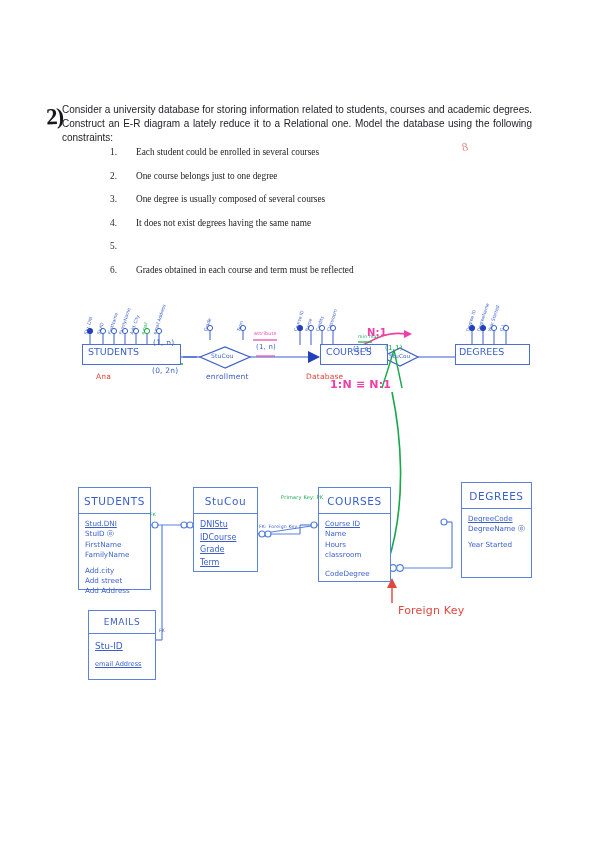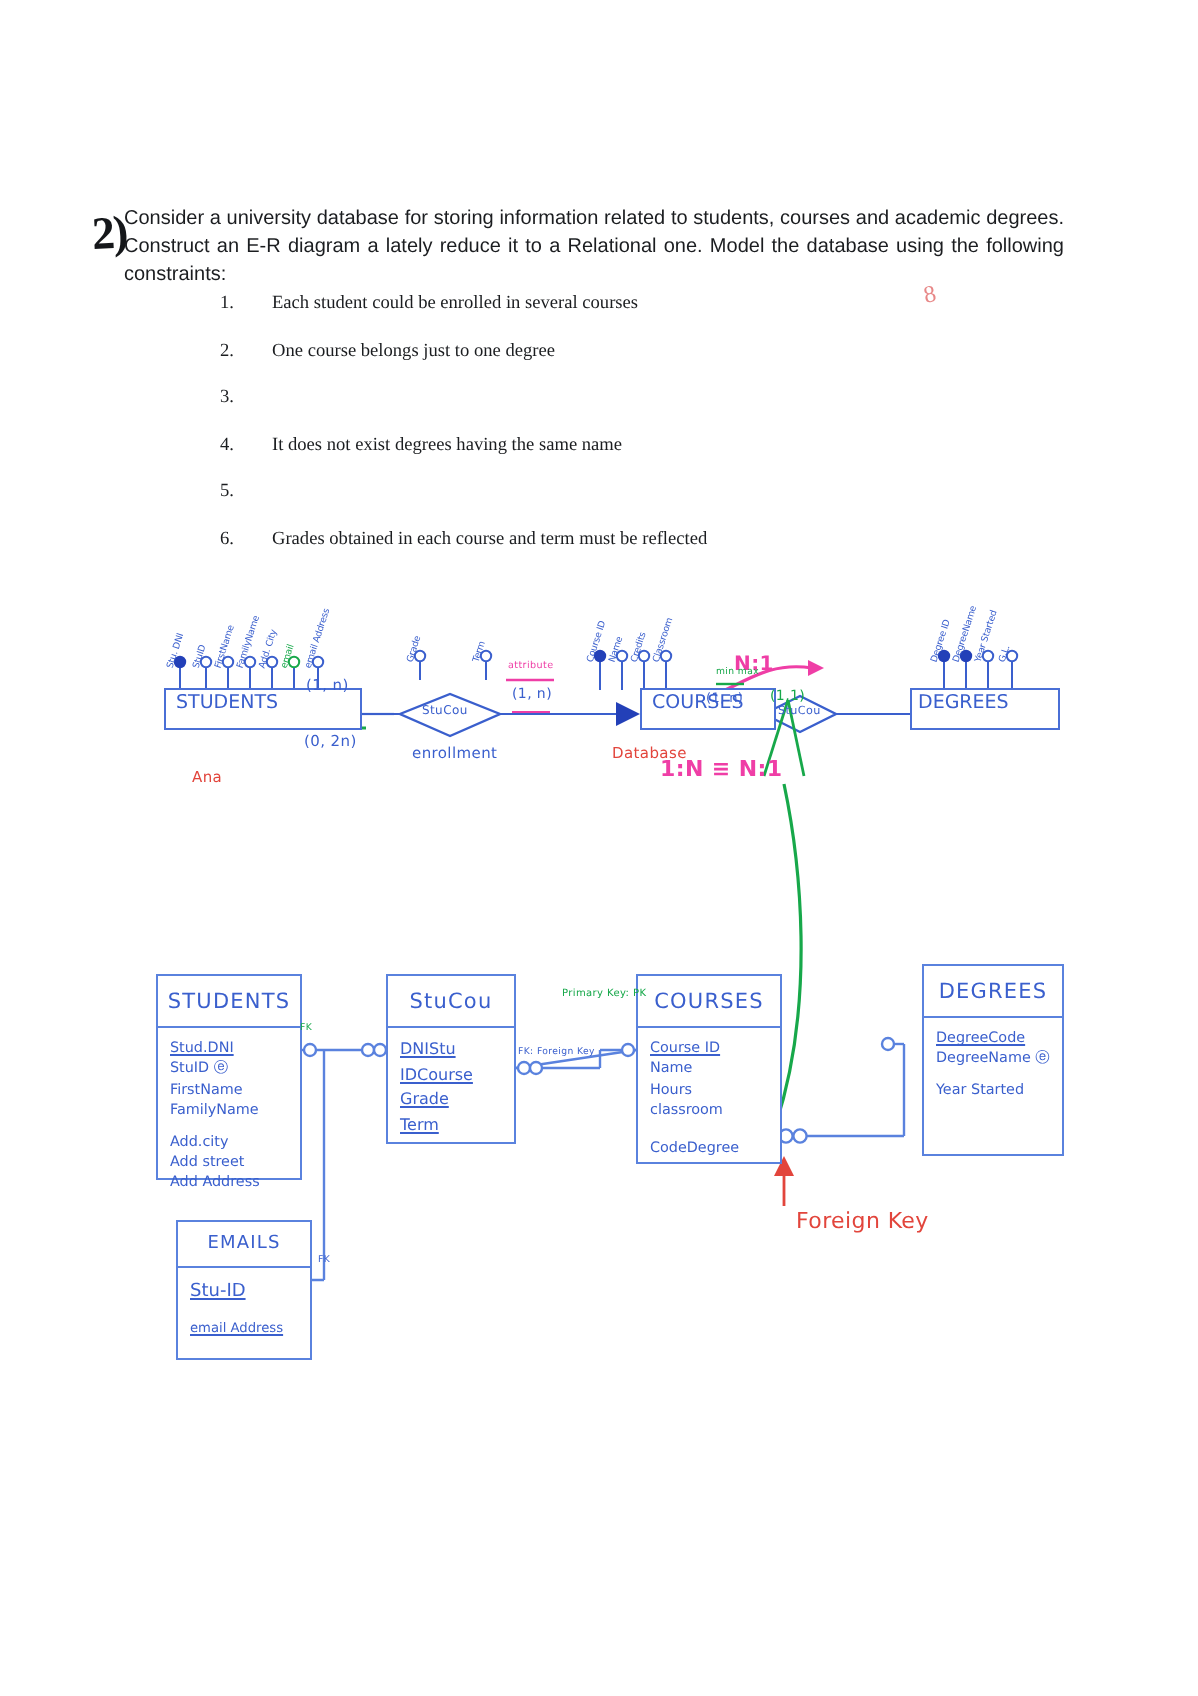--- a/index.html
+++ b/index.html
@@ -114,20 +114,21 @@
     <div class="row">
       <div class="n">1.</div>
       <div>Each student could be enrolled in several courses</div>
     </div>
     <div class="row">
       <div class="n">2.</div>
       <div>One course belongs just to one degree</div>
     </div>
     <div class="row">
       <div class="n">3.</div>
+      <div>One degree is usually composed of several courses</div>
     </div>
     <div class="row">
       <div class="n">4.</div>
       <div>It does not exist degrees having the same name</div>
     </div>
     <div class="row">
       <div class="n">5.</div>
     </div>
     <div class="row">
       <div class="n">6.</div>
@@ -253,21 +254,21 @@
     <div class="hw" style="left:153px;top:338px;font-size:7.5px;">(1, n)</div>
     <div class="hw" style="left:152px;top:366px;font-size:7.5px;">(0, 2n)</div>
     <div class="hw" style="left:256px;top:343px;font-size:7px;">(1, n)</div>
     <div class="hw" style="left:353px;top:345px;font-size:6.5px;">(1, n)</div>
     <div class="hw green" style="left:385px;top:344px;font-size:7px;">(1,1)</div>
     <div class="hw pink" style="left:367px;top:327px;font-size:10px;font-weight:700;">N:1</div>
     <div class="hw pink" style="left:330px;top:378px;font-size:11px;font-weight:700;">1:N ≡ N:1</div>
     <div class="hw pink" style="left:254px;top:331px;font-size:4.8px;">attribute</div>
     <div class="hw green" style="left:358px;top:334px;font-size:4.6px;">min  max</div>
 
-    <div class="hw red" style="left:96px;top:384px;font-size:7.5px;">Ana</div>
+    <div class="hw red" style="left:96px;top:372px;font-size:7.5px;">Ana</div>
     <div class="hw" style="left:206px;top:372px;font-size:7.5px;">enrollment</div>
     <div class="hw red" style="left:306px;top:372px;font-size:7.5px;">Database</div>
   </div>
 
   <div id="rel-layer">
 
     <svg width="599" height="848">
 
       <line x1="151" y1="525" x2="193" y2="525" stroke="#5a82de" stroke-width="1.2"></line>
       <circle cx="155" cy="525" r="3" fill="#fff" stroke="#5a82de" stroke-width="1.2"></circle>

